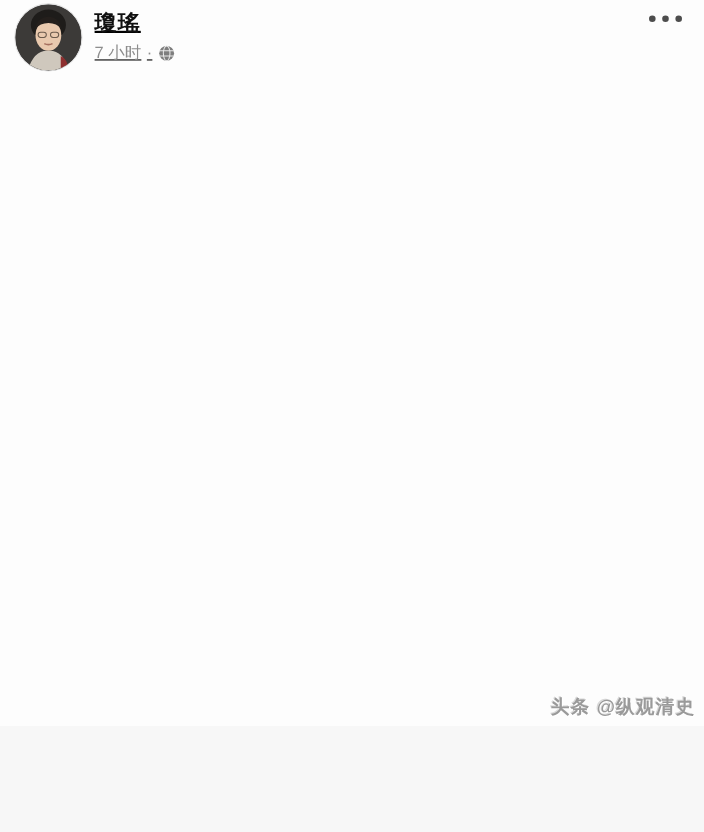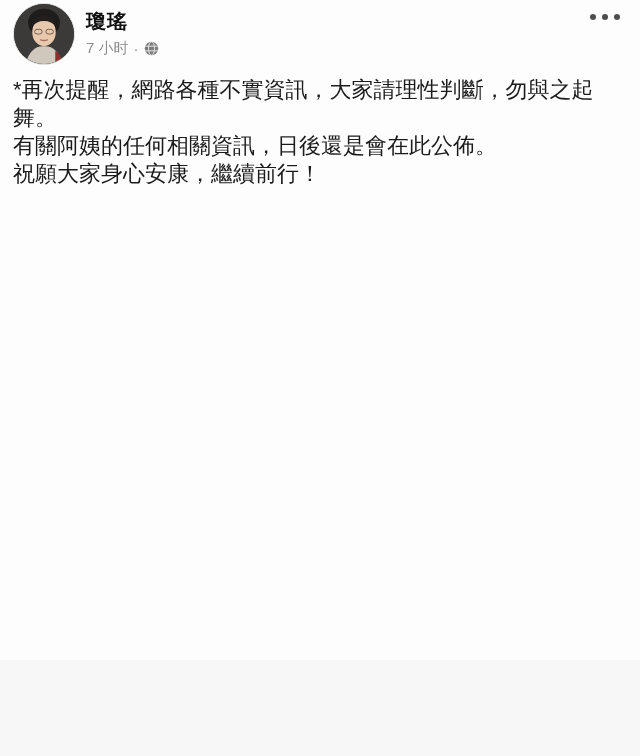--- a/index.html
+++ b/index.html
@@ -6,20 +6,21 @@
   html, body { background: #f7f7f7; }
   body {
     width: 640px; height: 756px;
     font-family: "Liberation Sans", "DejaVu Sans", sans-serif;
     overflow: hidden; position: relative;
   }
   .post-card {
     width: 640px; height: 660px;
     background: #fdfdfd;
     position: relative;
+    text-decoration: underline;
   }
   
   .post-header {
     display: flex; align-items: flex-start;
     padding: 3px 14px 0 13px;
     height: 68px;
     position: relative;
   }
   .avatar {
     width: 62px; height: 62px;
@@ -117,20 +118,17 @@
     </div>
 
     <button class="more-button" aria-label="more">
       <i></i>
         <i></i>
         <i></i>
     </button>
   </div>
 
   <div class="post-body">
-    <div class="post-paragraph">*再次提醒，網路各種不實資訊，大家請理性判斷，勿與之起
-舞。
-有關阿姨的任何相關資訊，日後還是會在此公佈。
-祝願大家身心安康，繼續前行！</div>
   </div>
 
+  <div class="watermark">头条 @纵观清史</div>
 
 </div>
 
 </body></html>

